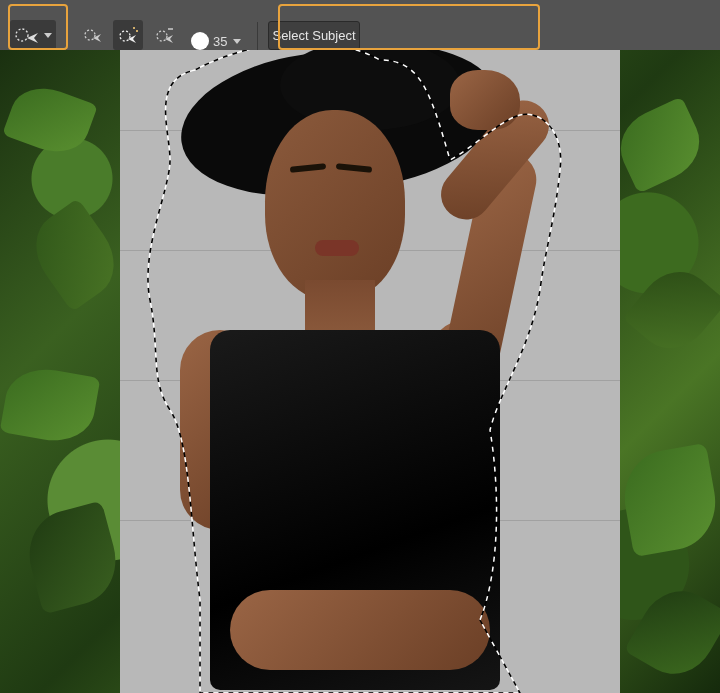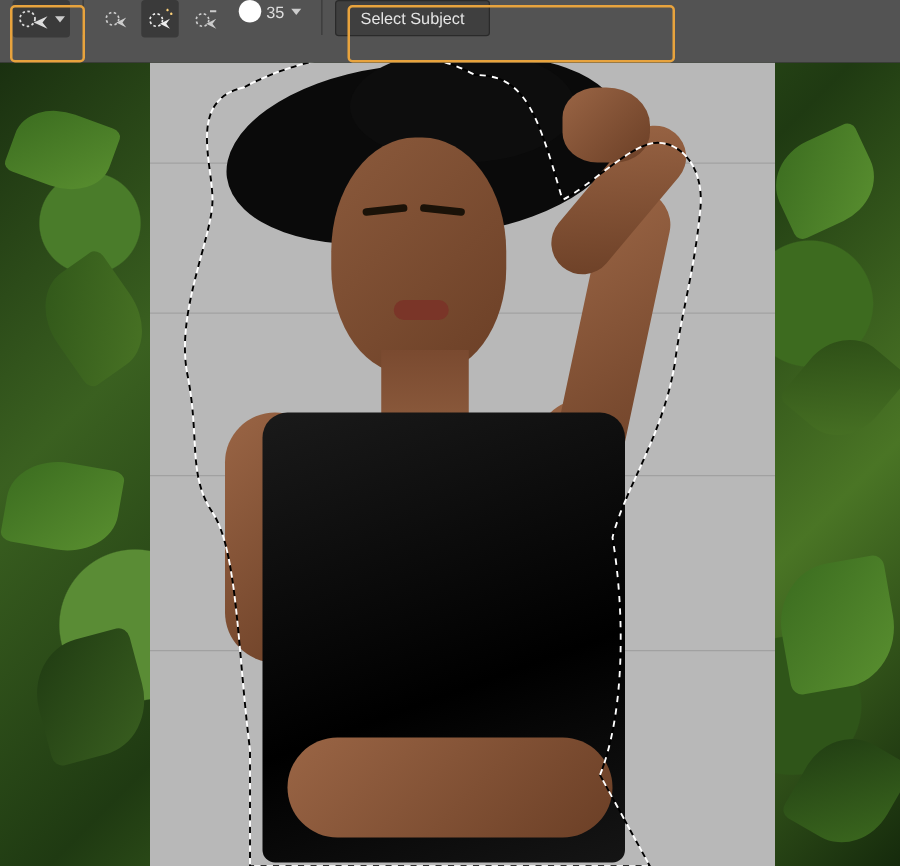--- a/index.html
+++ b/index.html
@@ -1,26 +1,26 @@
 <!DOCTYPE html>
 <html><head>
 <meta charset="utf-8">
 <style>
   html,body{margin:0;padding:0;width:720px;height:693px;overflow:hidden;background:#222;font-family:-apple-system,Helvetica,Arial,sans-serif;font-size:13px;color:#ddd}
-  .toolbar{position:absolute;top:0;left:0;right:0;height:50px;background:#535353;display:flex;align-items:flex-start;padding:0 10px;gap:6px;z-index:10}
+  .toolbar{position:absolute;top:0;left:0;right:0;height:50px;background:#535353;display:flex;align-items:flex-end;padding:0 10px;gap:6px;z-index:10}
   .tool-btn{width:30px;height:30px;border-radius:3px;display:flex;align-items:center;justify-content:center;cursor:pointer}
   .tool-btn.active{background:#3a3a3a}
   .highlight{position:absolute;border:2px solid #e8a33d;border-radius:4px;pointer-events:none}
   .hl1{top:4px;left:8px;width:56px;height:42px}
   .sep{width:1px;height:28px;background:#3a3a3a;margin:0 4px}
   .brush-size{display:flex;align-items:center;gap:4px;margin:0 6px}
   .brush-dot{width:18px;height:18px;border-radius:50%;background:#fff}
   .brush-num{color:#ddd;font-size:13px}
   .chev{width:0;height:0;border-left:4px solid transparent;border-right:4px solid transparent;border-top:5px solid #ccc;margin-left:2px}
-  .opt-btn{background:#3f3f3f;border:1px solid #2a2a2a;border-radius:3px;padding:6px 19px;color:#e5e5e5;cursor:pointer;font-size:13px}
+  .opt-btn{background:#3f3f3f;border:1px solid #2a2a2a;border-radius:3px;padding:6px 3px;color:#e5e5e5;cursor:pointer;font-size:13px}
   .canvas{position:absolute;top:50px;left:0;right:0;bottom:0;overflow:hidden}
   .foliage{position:absolute;inset:0;background:
     radial-gradient(circle at 10% 20%,#4a7c2a 0 40px,transparent 41px),
     radial-gradient(circle at 90% 30%,#3d6b1f 0 50px,transparent 51px),
     radial-gradient(circle at 15% 70%,#5a8c35 0 60px,transparent 61px),
     radial-gradient(circle at 88% 80%,#2f5519 0 55px,transparent 56px),
     linear-gradient(135deg,#1a3010 0%,#3a6020 25%,#1f3a12 50%,#4a7525 75%,#152a0c 100%);
   }
   .leaf{position:absolute;border-radius:50% 10% 50% 10%;background:linear-gradient(135deg,#3a6b1f,#5a9030);transform:rotate(var(--r))}
   .paper{position:absolute;left:120px;top:0;width:500px;height:700px;background:#b8b8b8}

